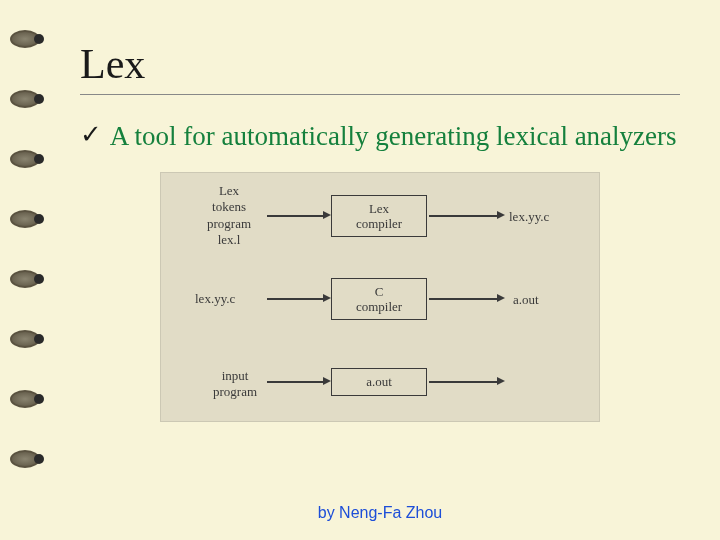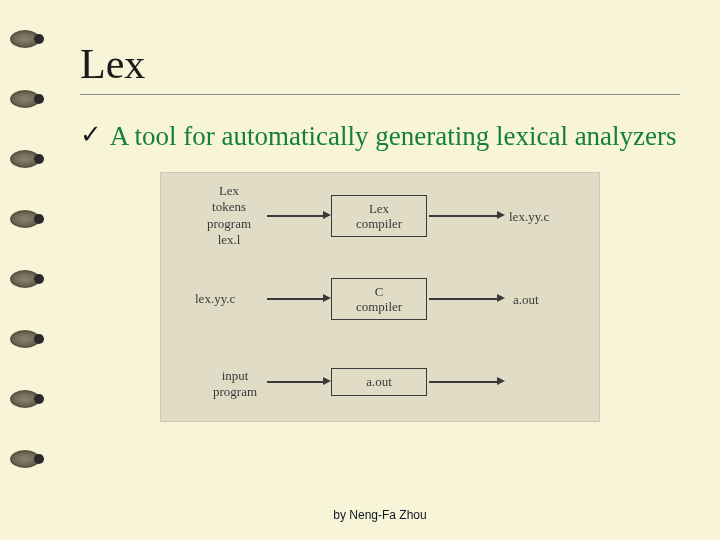--- a/index.html
+++ b/index.html
@@ -119,22 +119,22 @@
     height: 0;
     border-top: 4px solid transparent;
     border-bottom: 4px solid transparent;
     border-left: 8px solid #3a3a3a;
   }
   .footer {
     position: absolute;
     bottom: 8px;
     left: 50%;
     transform: translateX(-50%);
-    font-size: 12px;
-    color: #0f172a;
+    font-size: 16px;
+    color: #1d4ed8;
     font-family: Arial, sans-serif;
   }
 </style>
 </head>
 <body>
 
 <div class="notebook-rings">
   <div class="ring"></div>
   <div class="ring"></div>
   <div class="ring"></div>

